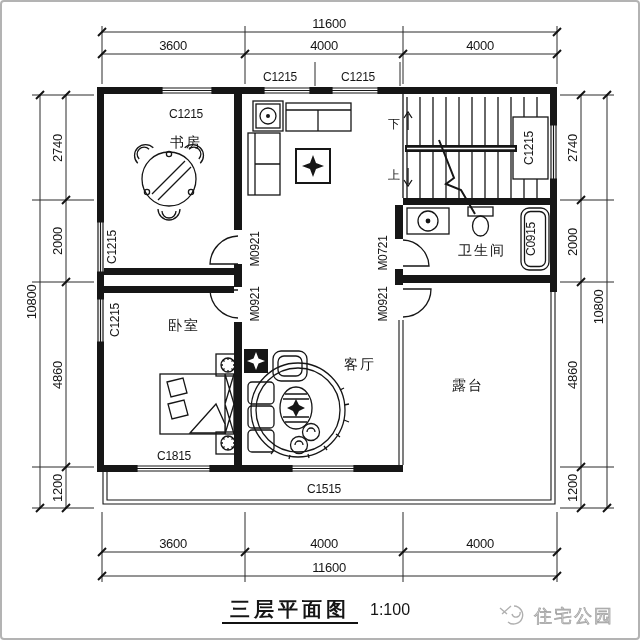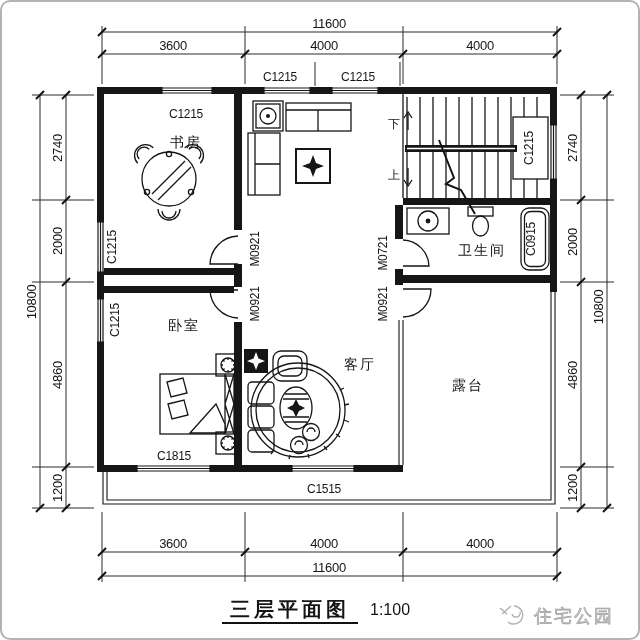--- a/index.html
+++ b/index.html
@@ -1,18 +1,18 @@
 <!DOCTYPE html>
 <html><head>
 <meta charset="utf-8">
 <style>
   html,body{margin:0;padding:0;background:#ffffff;}
   .page{
     position:relative;width:640px;height:640px;box-sizing:border-box;
-    background:#ffffff;border:2px solid #b3b3b3;border-radius:10px;overflow:hidden;
+    background:#ffffff;border:2px solid #b3b3b3;border-radius:4px;overflow:hidden;
     font-family:"Liberation Sans", sans-serif;
   }
   svg{position:absolute;left:0;top:0;}
   svg text{fill:#151515;font-family:"Liberation Sans","DejaVu Sans",sans-serif;}
   .dimtxt{font-size:13px;letter-spacing:-0.3px;}
   .codetxt{font-size:12px;letter-spacing:-0.3px;}
   .roomtxt{font-size:14px;letter-spacing:2px;}
   .stairtxt{font-size:12px;}
   .titletxt{font-size:20px;font-weight:bold;letter-spacing:4px;}
   .scaletxt{font-size:16px;}

